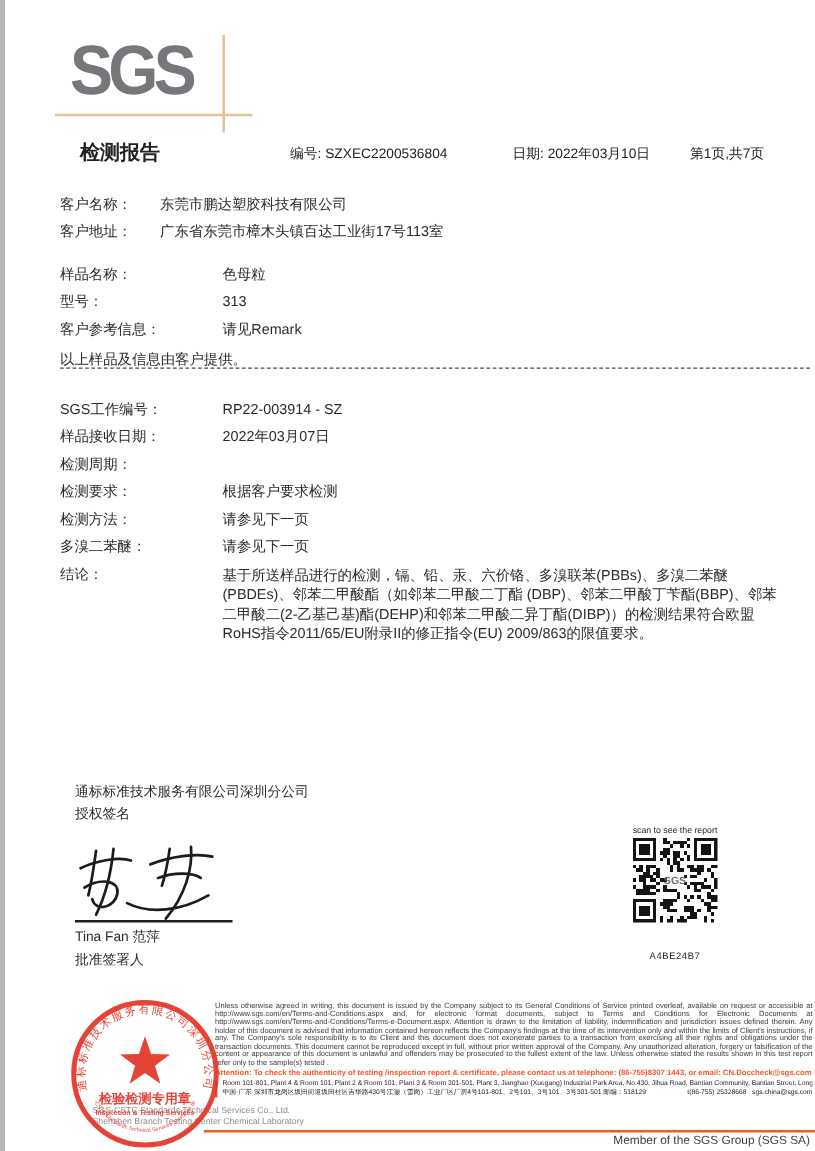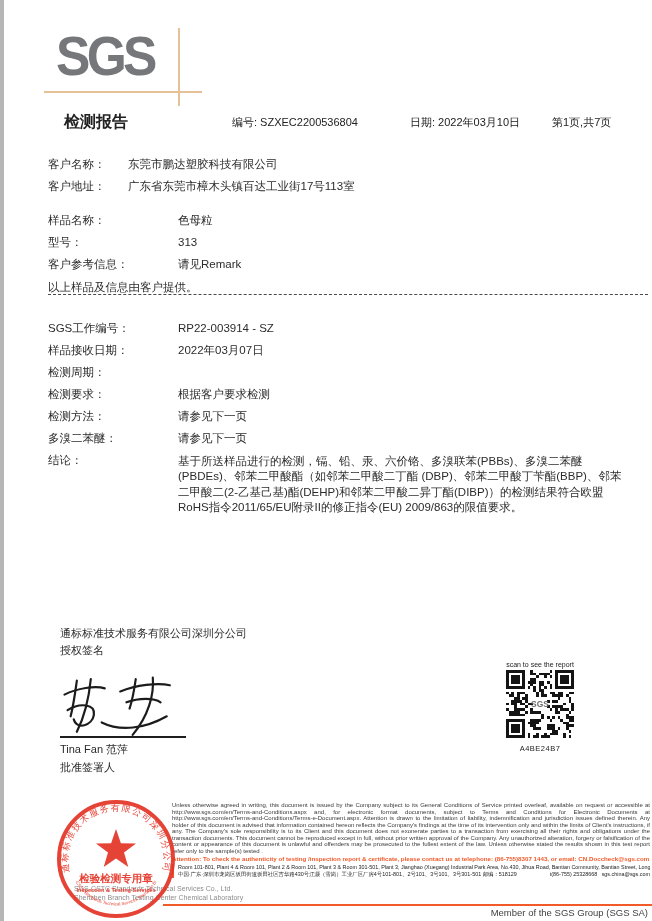--- a/index.html
+++ b/index.html
@@ -39,21 +39,21 @@
   .sig .company{margin-bottom:2px;}
   .sig .auth{margin-bottom:0;}
   .sig-svg{position:absolute;left:58px;top:676px;}
   .sig-line{position:absolute;left:60px;top:736px;width:126px;height:2px;background:#1e1e1e;}
   .sig-name{position:absolute;left:60px;top:742px;font-size:11px;}
   .sig-role{position:absolute;left:60px;top:760px;font-size:11px;}
 
   
   .qrbox{position:absolute;left:488px;top:661px;width:104px;text-align:center;}
   .qr-caption{font-size:7px;color:#222;margin-bottom:2px;}
-  .qr-code-id{font-size:7.5px;color:#222;margin-top:2px;letter-spacing:.5px;}
+  .qr-code-id{font-size:7.5px;color:#222;margin-top:17px;letter-spacing:.5px;}
 
   
   .lab-lines{position:absolute;left:74px;top:884px;font-size:7px;line-height:9px;color:#8d8d8d;z-index:1;white-space:nowrap;}
   .stamp{position:absolute;left:50px;top:793px;z-index:2;opacity:.93;}
 
   
   .footer{position:absolute;left:172px;top:802px;width:478px;}
   .disclaimer{font-size:6px;line-height:6.5px;color:#3a3a3a;text-align:justify;}
   .attention{margin-top:1px;font-size:6.2px;line-height:7px;color:#f15a29;font-weight:bold;}
   .addr{margin-top:2px;border-left:2px solid #f15a29;padding-left:4px;font-size:5.4px;line-height:7.2px;color:#222;}

